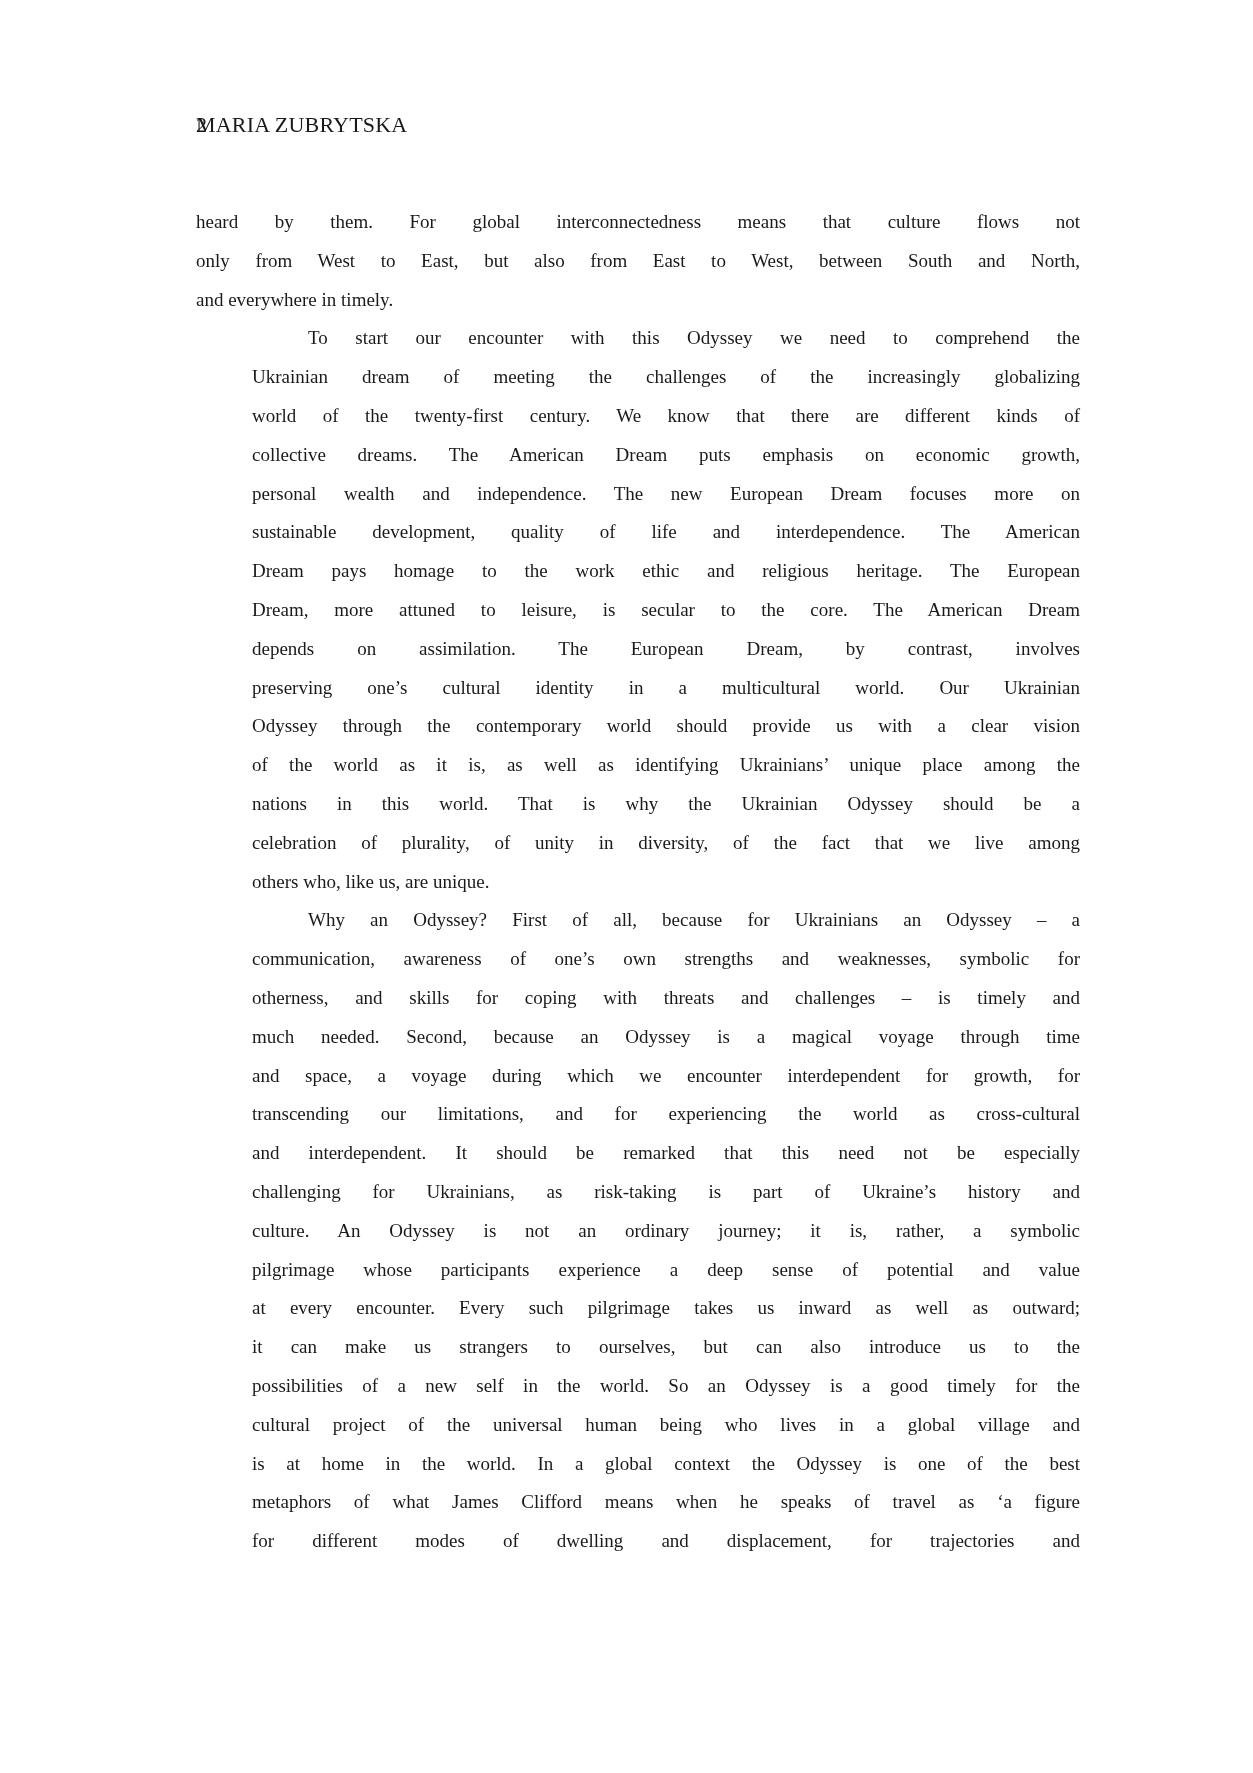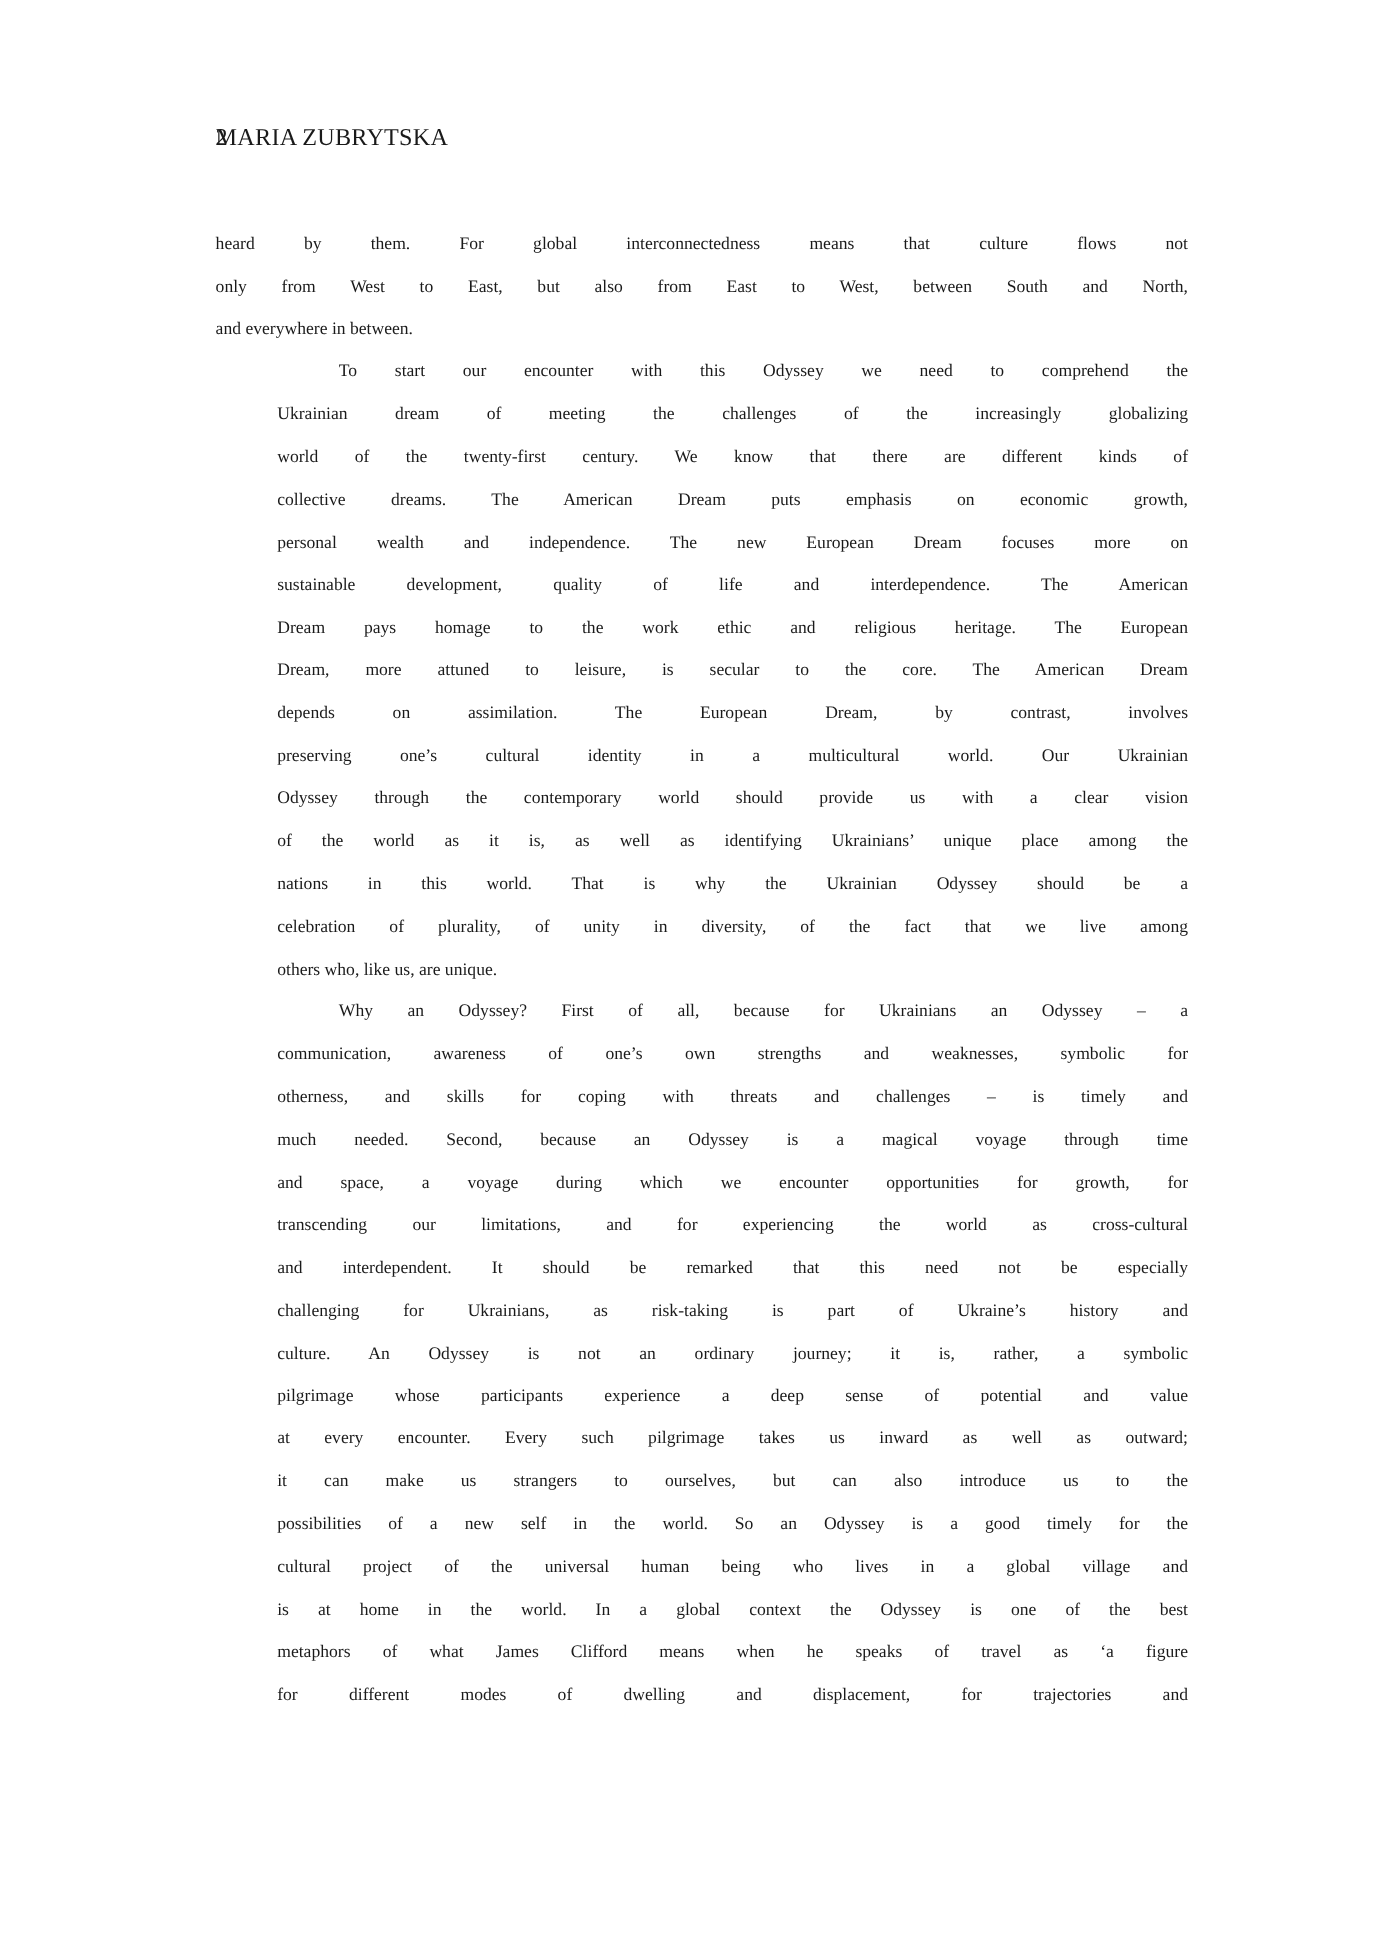--- a/index.html
+++ b/index.html
@@ -33,21 +33,21 @@
       position: absolute;
       left: 0;
       right: 0;
       letter-spacing: 0.2px;
     }
     .body-text {
       position: absolute;
       top: 203px;
       left: 196px;
       width: 884px;
-      font-size: 16px;
+      font-size: 19px;
       line-height: 38.8px;
       text-align: justify;
     }
     .body-text p {
       margin: 0;
       text-align: justify;
     }
     .body-text p.indent {
       text-indent: 56px;
     }
@@ -66,21 +66,21 @@
 
 <div class="running-head">
   <span class="page-number">2</span>
   <span class="author-name">MARIA ZUBRYTSKA</span>
 </div>
 
 <div class="body-text">
   <p id="para-0">
       <span class="line">heard by them. For global interconnectedness means that culture flows not</span>
       <span class="line">only from West to East, but also from East to West, between South and North,</span>
-      <span class="line last">and everywhere in between.</span>
+      <span class="line last">and everywhere in timely.</span>
     </p>
   <p class="indent" id="para-1">
       <span class="line" style="padding-left: 56px;">To start our encounter with this Odyssey we need to comprehend the</span>
       <span class="line">Ukrainian dream of meeting the challenges of the increasingly globalizing</span>
       <span class="line">world of the twenty-first century. We know that there are different kinds of</span>
       <span class="line">collective dreams. The American Dream puts emphasis on economic growth,</span>
       <span class="line">personal wealth and independence. The new European Dream focuses more on</span>
       <span class="line">sustainable development, quality of life and interdependence. The American</span>
       <span class="line">Dream pays homage to the work ethic and religious heritage. The European</span>
       <span class="line">Dream, more attuned to leisure, is secular to the core. The American Dream</span>
@@ -90,21 +90,21 @@
       <span class="line">of the world as it is, as well as identifying Ukrainians’ unique place among the</span>
       <span class="line">nations in this world. That is why the Ukrainian Odyssey should be a</span>
       <span class="line">celebration of plurality, of unity in diversity, of the fact that we live among</span>
       <span class="line last">others who, like us, are unique.</span>
     </p>
   <p class="indent" id="para-2">
       <span class="line" style="padding-left: 56px;">Why an Odyssey? First of all, because for Ukrainians an Odyssey – a</span>
       <span class="line">communication, awareness of one’s own strengths and weaknesses, symbolic for</span>
       <span class="line">otherness, and skills for coping with threats and challenges – is timely and</span>
       <span class="line">much needed. Second, because an Odyssey is a magical voyage through time</span>
-      <span class="line">and space, a voyage during which we encounter opportunities for growth, for</span>
+      <span class="line">and space, a voyage during which we encounter interdependent for growth, for</span>
       <span class="line">transcending our limitations, and for experiencing the world as cross-cultural</span>
       <span class="line">and interdependent. It should be remarked that this need not be especially</span>
       <span class="line">challenging for Ukrainians, as risk-taking is part of Ukraine’s history and</span>
       <span class="line">culture. An Odyssey is not an ordinary journey; it is, rather, a symbolic</span>
       <span class="line">pilgrimage whose participants experience a deep sense of potential and value</span>
       <span class="line">at every encounter. Every such pilgrimage takes us inward as well as outward;</span>
       <span class="line">it can make us strangers to ourselves, but can also introduce us to the</span>
       <span class="line">possibilities of a new self in the world. So an Odyssey is a good timely for the</span>
       <span class="line">cultural project of the universal human being who lives in a global village and</span>
       <span class="line">is at home in the world. In a global context the Odyssey is one of the best</span>

